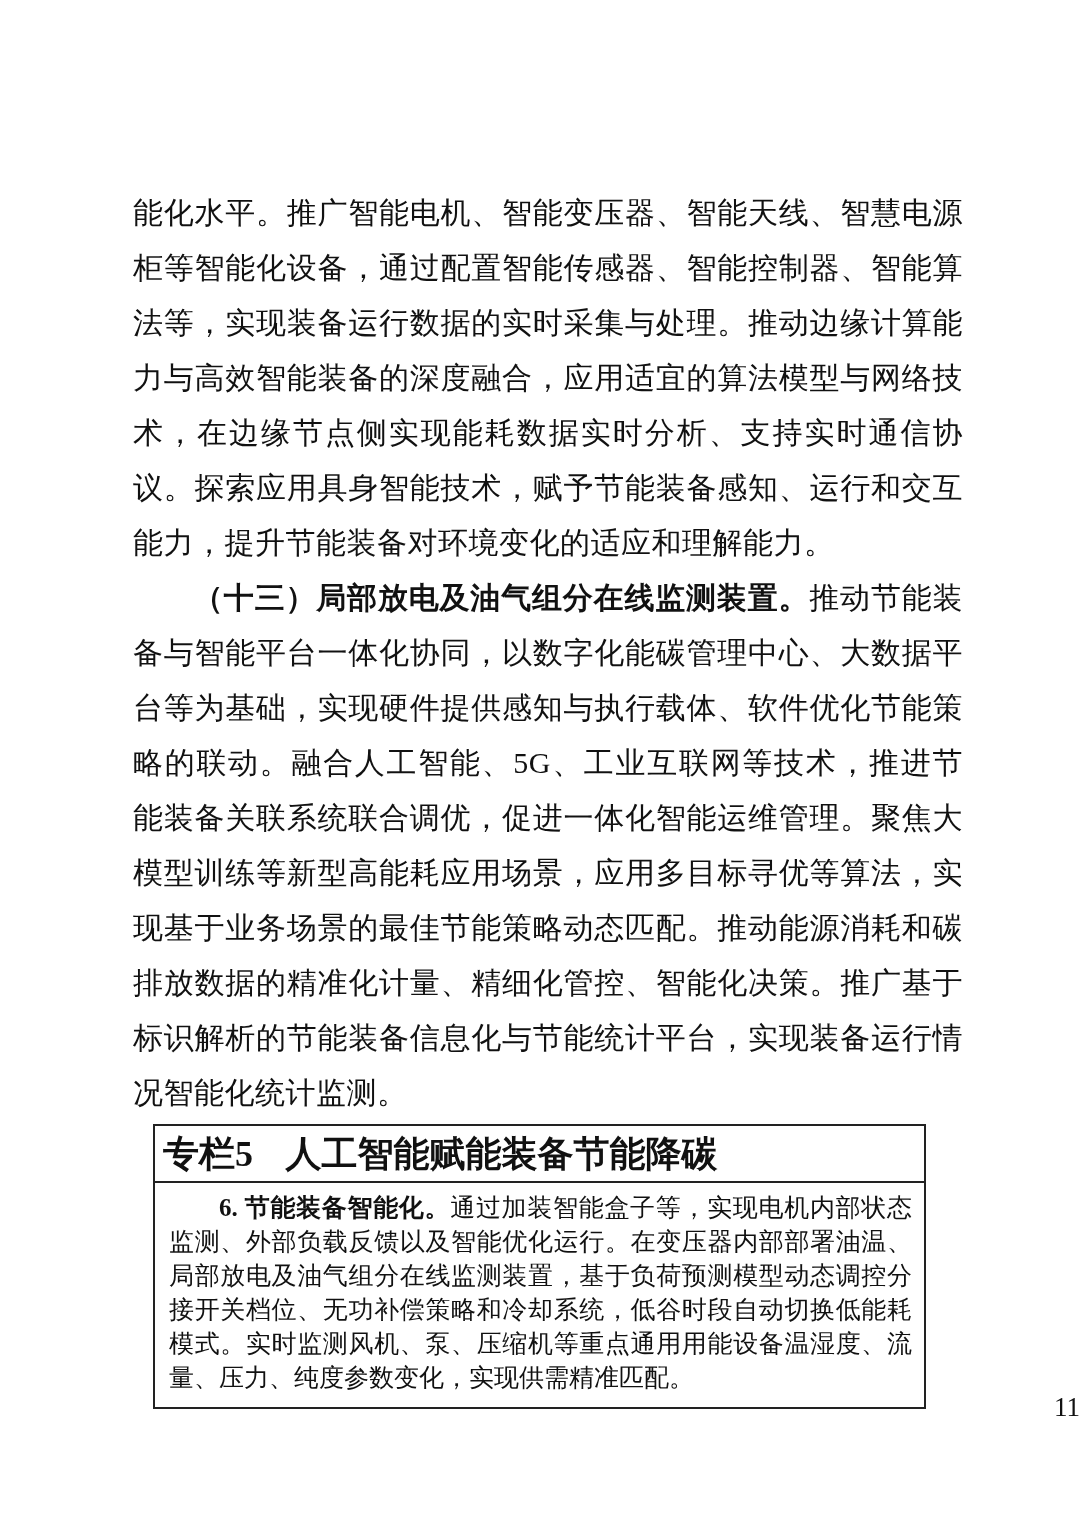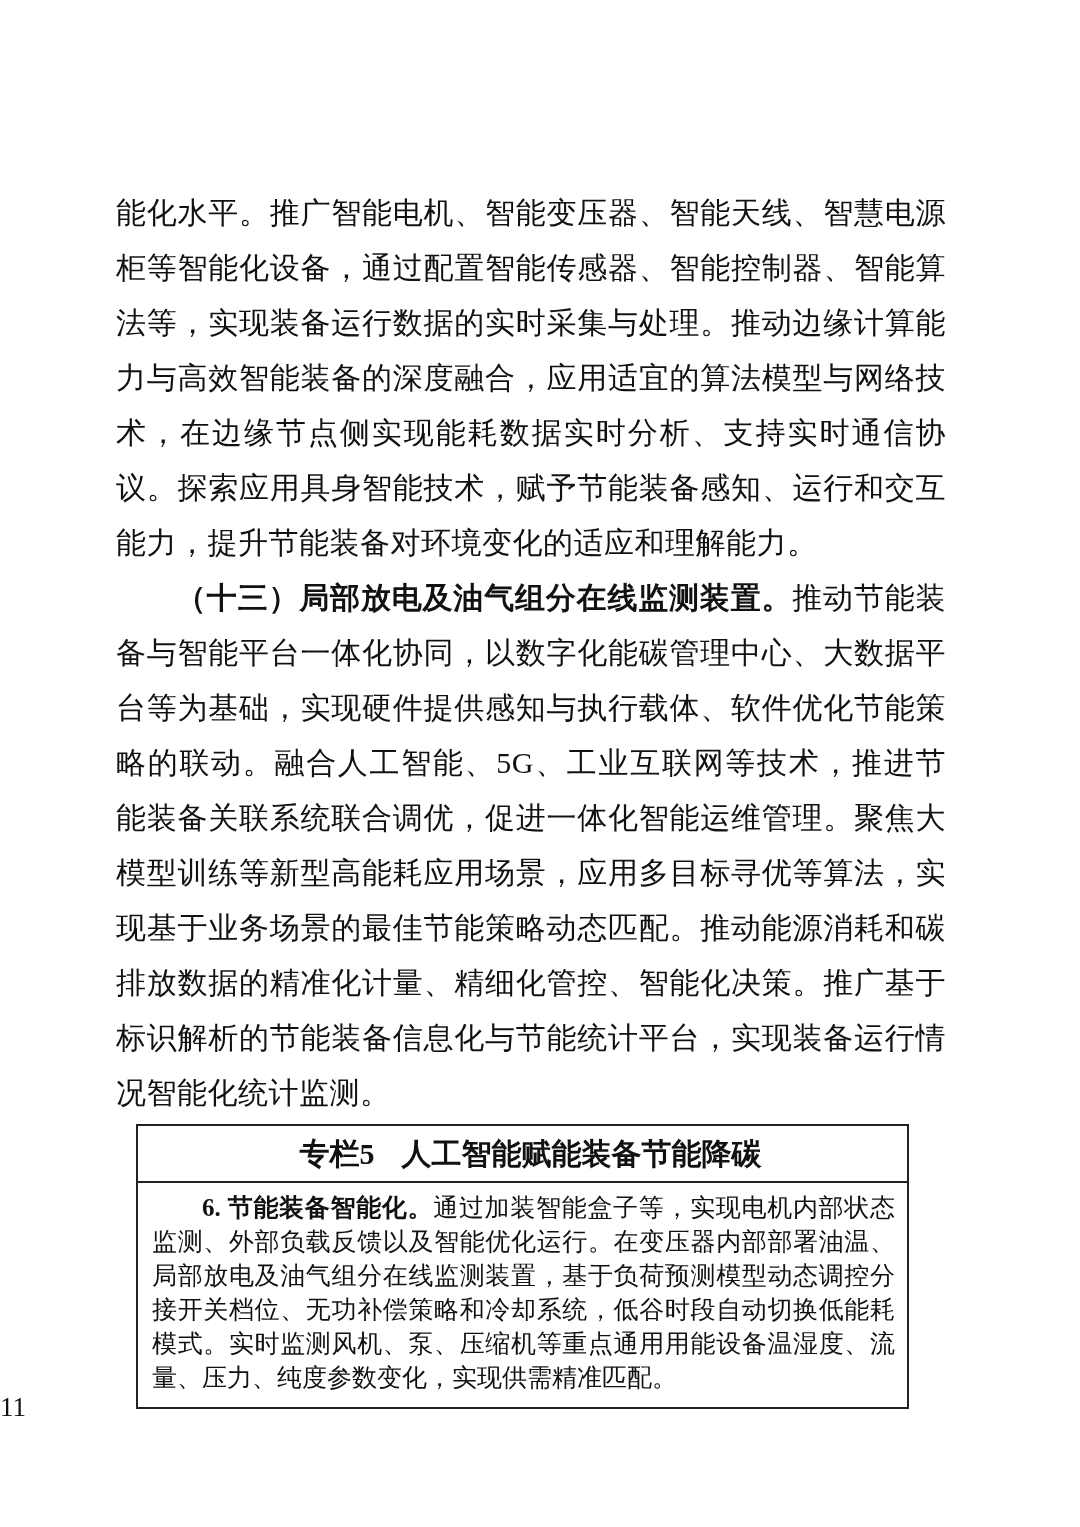--- a/index.html
+++ b/index.html
@@ -12,21 +12,21 @@
     width: 1080px;
     height: 1527px;
     background: #ffffff;
     color: #111111;
     font-family: "Liberation Serif", "DejaVu Serif", serif;
     overflow: hidden;
   }
   .content {
     position: absolute;
     top: 185px;
-    left: 116px;
+    left: 133px;
     width: 830px;
   }
   .content p.body-para {
     margin: 0;
     font-size: 30px;
     line-height: 55px;
     text-align: justify;
     text-justify: inter-character;
     letter-spacing: 0.5px;
   }
@@ -40,25 +40,24 @@
     box-sizing: border-box;
     margin-top: 4px;
     margin-left: 20px;
     width: 773px;
     border: 2px solid #222222;
     background: #ffffff;
   }
   .callout-header {
     box-sizing: border-box;
     border-bottom: 2px solid #222222;
-    text-align: center;
     font-weight: bold;
-    font-size: 30px;
+    font-size: 36px;
     line-height: 36px;
-    padding: 10px 0 9px 16px;
+    padding: 10px 0 9px 8px;
   }
   .callout-header .title-gap {
     display: inline-block;
     width: 0.9em;
   }
   .callout-body {
     padding: 8px 12px 12px 14px;
   }
   .callout-body p {
     margin: 0;
@@ -66,21 +65,21 @@
     line-height: 34px;
     text-align: justify;
     text-justify: inter-character;
     text-indent: 2em;
   }
   .page-number {
     position: absolute;
     top: 1392px;
     left: 0;
     width: 100%;
-    text-align: left;
+    text-align: right;
     font-size: 27px;
     color: #111111;
   }
 </style>
 </head>
 <body>
 
 <div class="page">
 
   <div class="content">

